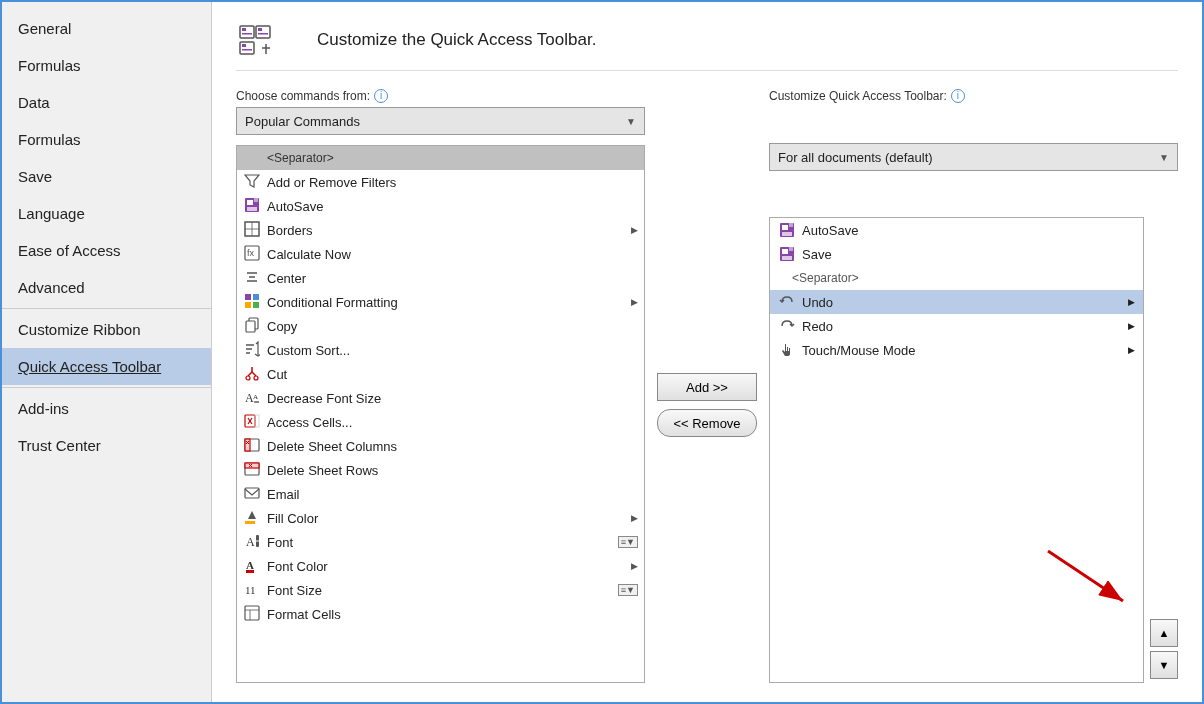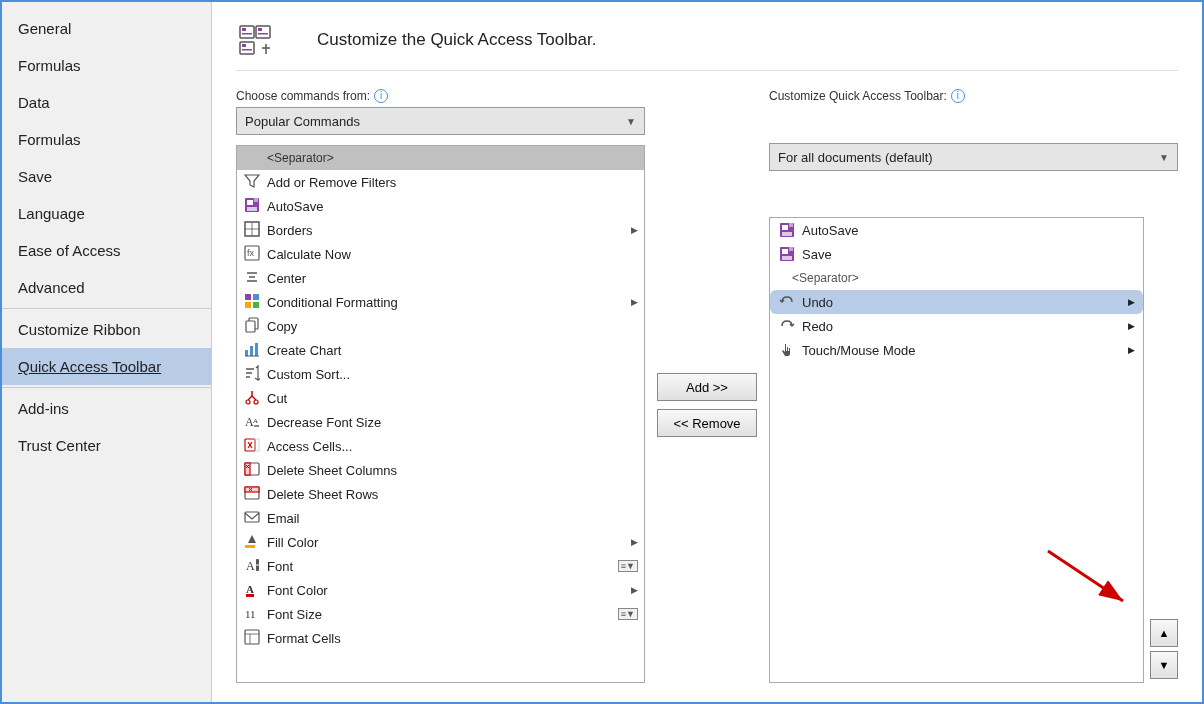--- a/index.html
+++ b/index.html
@@ -220,21 +220,21 @@
     .right-list-item {
       display: flex;
       align-items: center;
       padding: 3px 8px;
       cursor: pointer;
       height: 24px;
       font-size: 13px;
       user-select: none;
       white-space: nowrap;
     }
-    .right-list-item.selected { background: #b8cce8; border-radius: 6px; }
+    .right-list-item.selected { background: #b8cce8; }
     .right-list-item.separator-r {
       color: #555;
       font-size: 12px;
       padding-left: 22px;
     }
     .right-list-item-icon {
       width: 18px;
       height: 18px;
       margin-right: 6px;
       flex-shrink: 0;
@@ -383,31 +383,20 @@
         <div class="list-item">
           <span class="list-item-icon">
             <svg width="16" height="16" viewBox="0 0 16 16">
               <rect x="5" y="1" width="9" height="11" rx="1" fill="none" stroke="#555" stroke-width="1.2"></rect>
               <rect x="2" y="4" width="9" height="11" rx="1" fill="white" stroke="#555" stroke-width="1.2"></rect>
             </svg>
           </span>
           <span class="list-item-text">Copy</span>
         </div>
 
-        <div class="list-item">
-          <span class="list-item-icon">
-            <svg width="16" height="16" viewBox="0 0 16 16">
-              <rect x="1" y="9" width="3" height="6" fill="#4a90d9"></rect>
-              <rect x="6" y="5" width="3" height="10" fill="#4a90d9"></rect>
-              <rect x="11" y="2" width="3" height="13" fill="#4a90d9"></rect>
-              <line x1="1" y1="15" x2="15" y2="15" stroke="#555" stroke-width="1"></line>
-            </svg>
-          </span>
-          <span class="list-item-text">Create Chart</span>
-        </div>
 
         <div class="list-item">
           <span class="list-item-icon">
             <svg width="16" height="16" viewBox="0 0 16 16">
               <line x1="2" y1="4" x2="10" y2="4" stroke="#555" stroke-width="1.5"></line>
               <line x1="2" y1="8" x2="8" y2="8" stroke="#555" stroke-width="1.5"></line>
               <line x1="2" y1="12" x2="6" y2="12" stroke="#555" stroke-width="1.5"></line>
               <polyline points="12,3 14,1 14,15" fill="none" stroke="#555" stroke-width="1.2"></polyline>
               <polyline points="11,13 14,15 17,13" fill="none" stroke="#555" stroke-width="1.2"></polyline>
             </svg>
@@ -540,21 +529,21 @@
           <span class="list-item-text">Format Cells</span>
         </div>
 
       </div>
     </div>
 
     <div style="display:flex;flex-direction:column;align-items:center;justify-content:center;padding:0 12px;margin-top:38px;">
       <button class="btn">
         <span>Add &gt;&gt;</span>
       </button>
-      <button class="btn" style="margin-top:8px;">
+      <button class="btn" style="margin-top:8px;border-radius:13px;">
         <span>&lt;&lt; Remove</span>
       </button>
     </div>
 
     <div class="right-col">
       <div class="col-label">
         <span>Customize Quick Access Toolbar:</span>
         <span class="info-icon">i</span>
       </div>
       <div class="dropdown">

